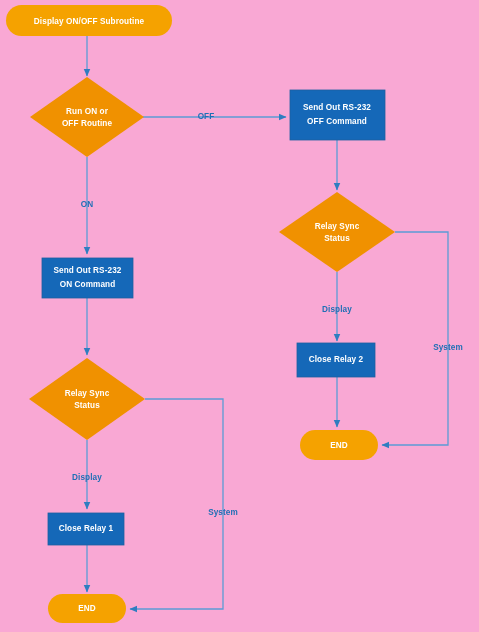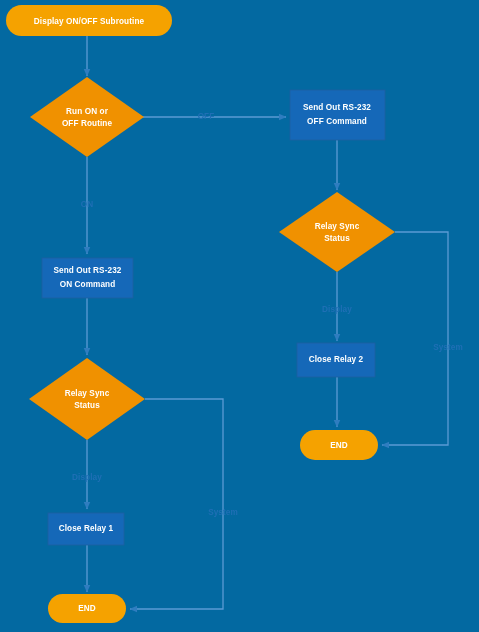--- a/index.html
+++ b/index.html
@@ -11,21 +11,21 @@
   body {
     width: 479px;
     height: 632px;
     font-family: "Liberation Sans", sans-serif;
     overflow: hidden;
   }
   #flowchart-canvas {
     position: relative;
     width: 479px;
     height: 632px;
-    background: #0369a1;
+    background: #f9a8d4;
   }
   svg.diagram {
     position: absolute;
     top: 0;
     left: 0;
     width: 479px;
     height: 632px;
     display: block;
   }
   .node-text {

